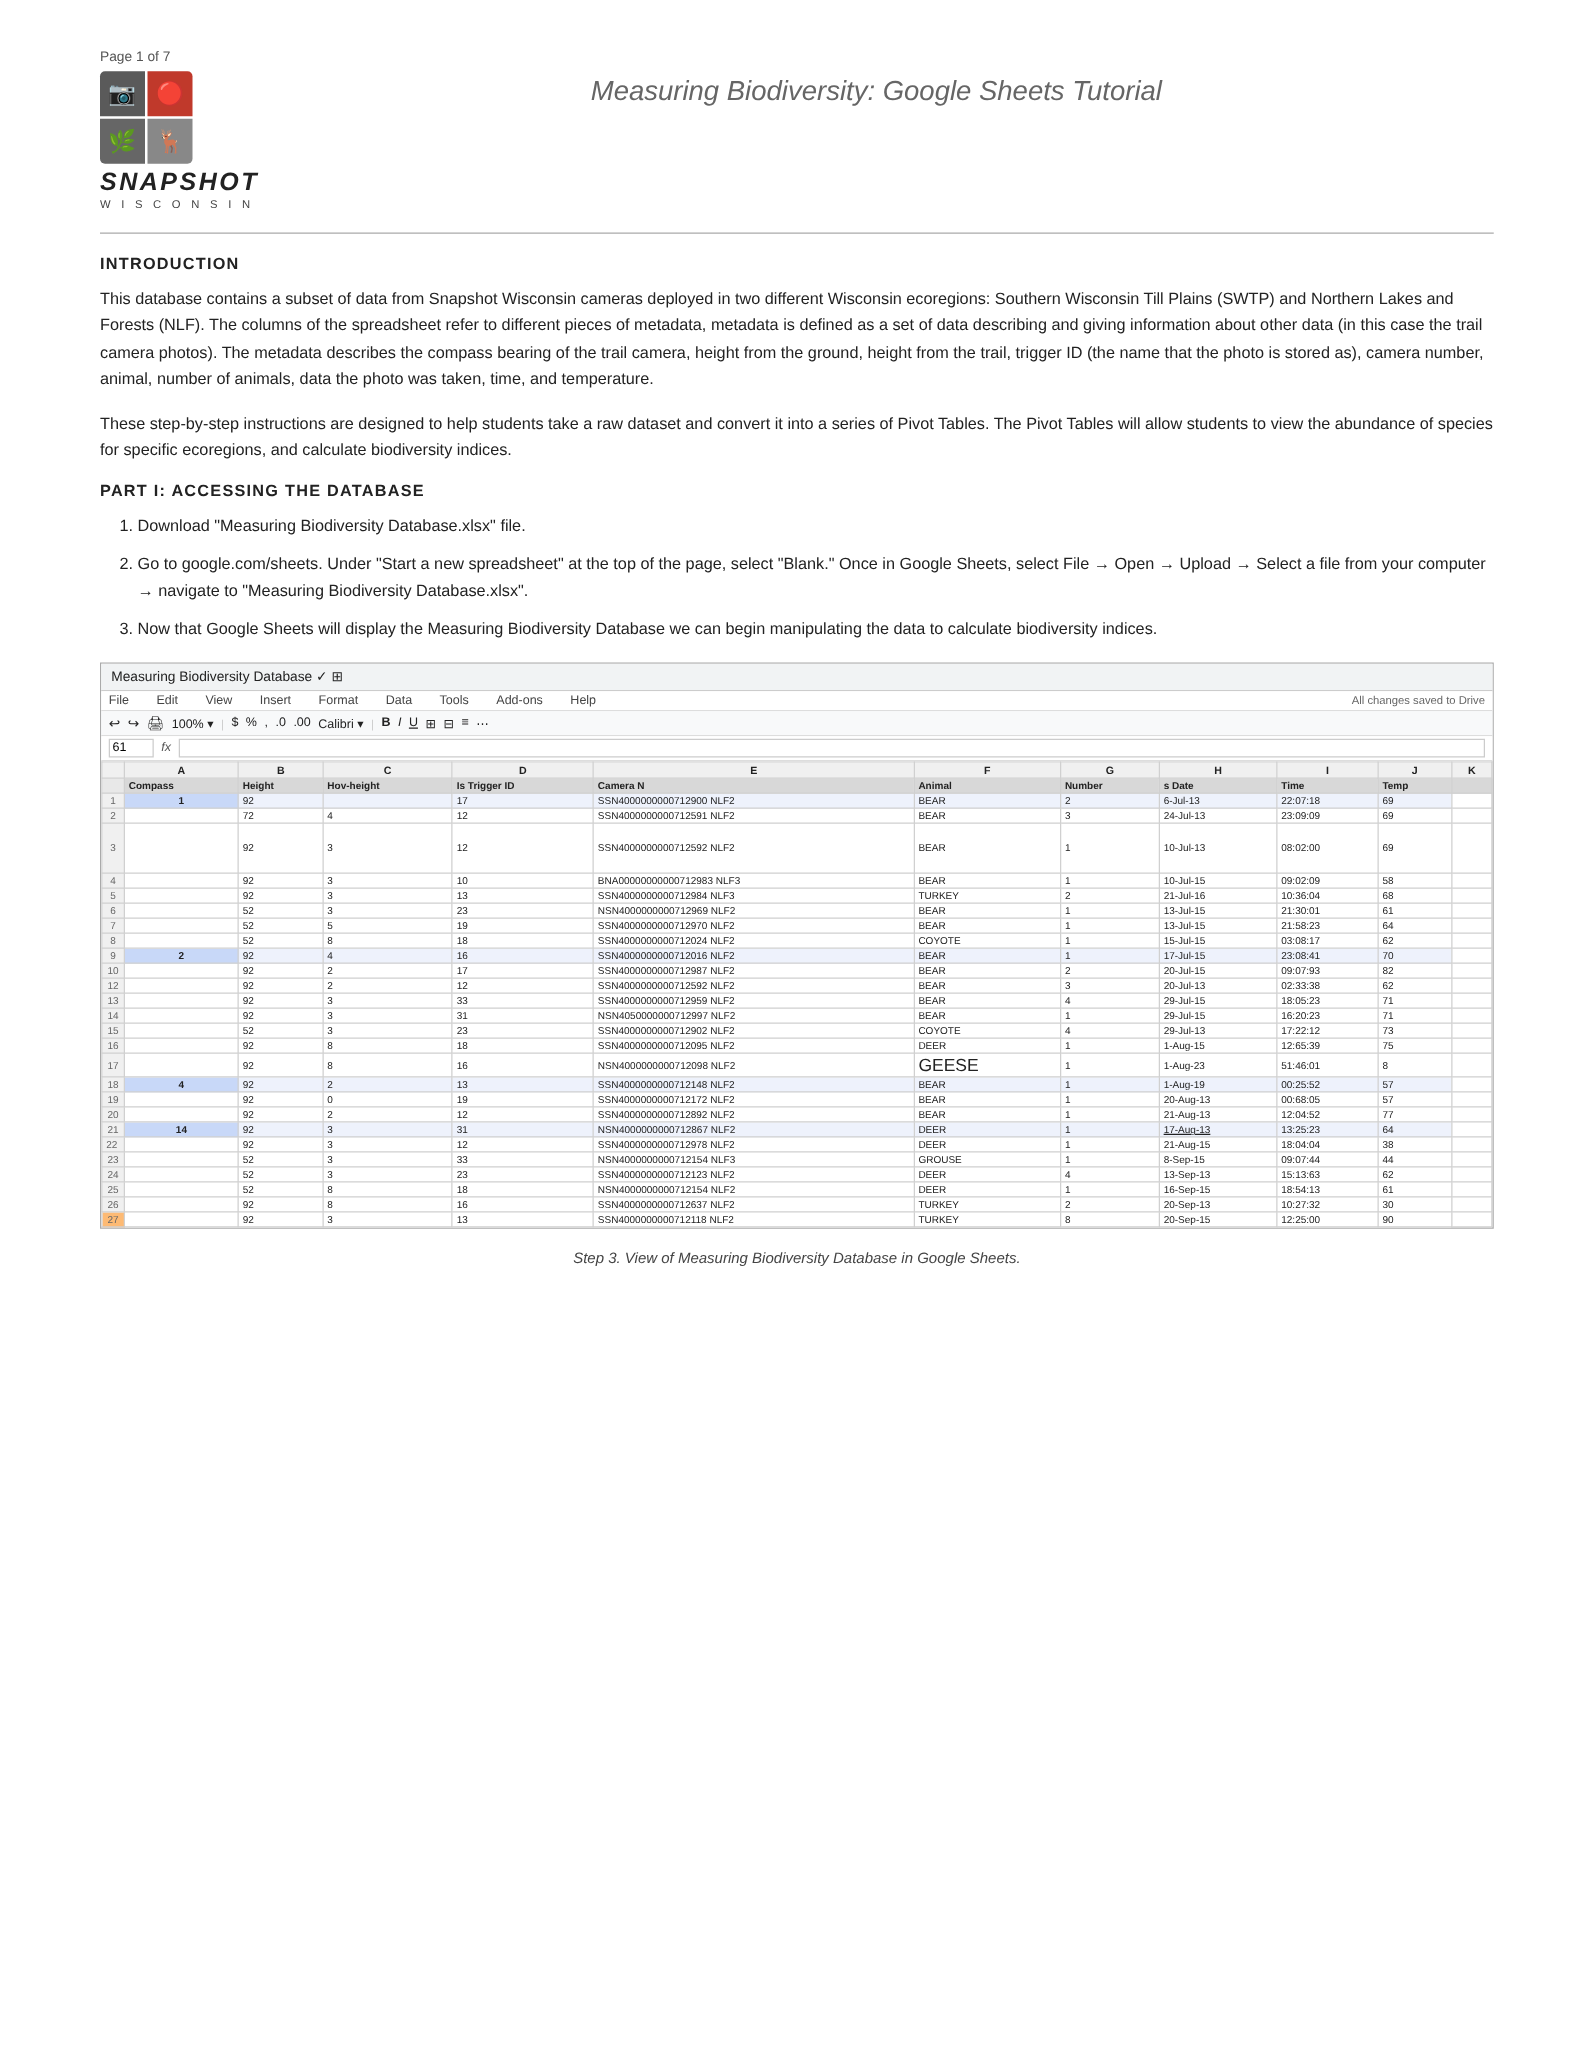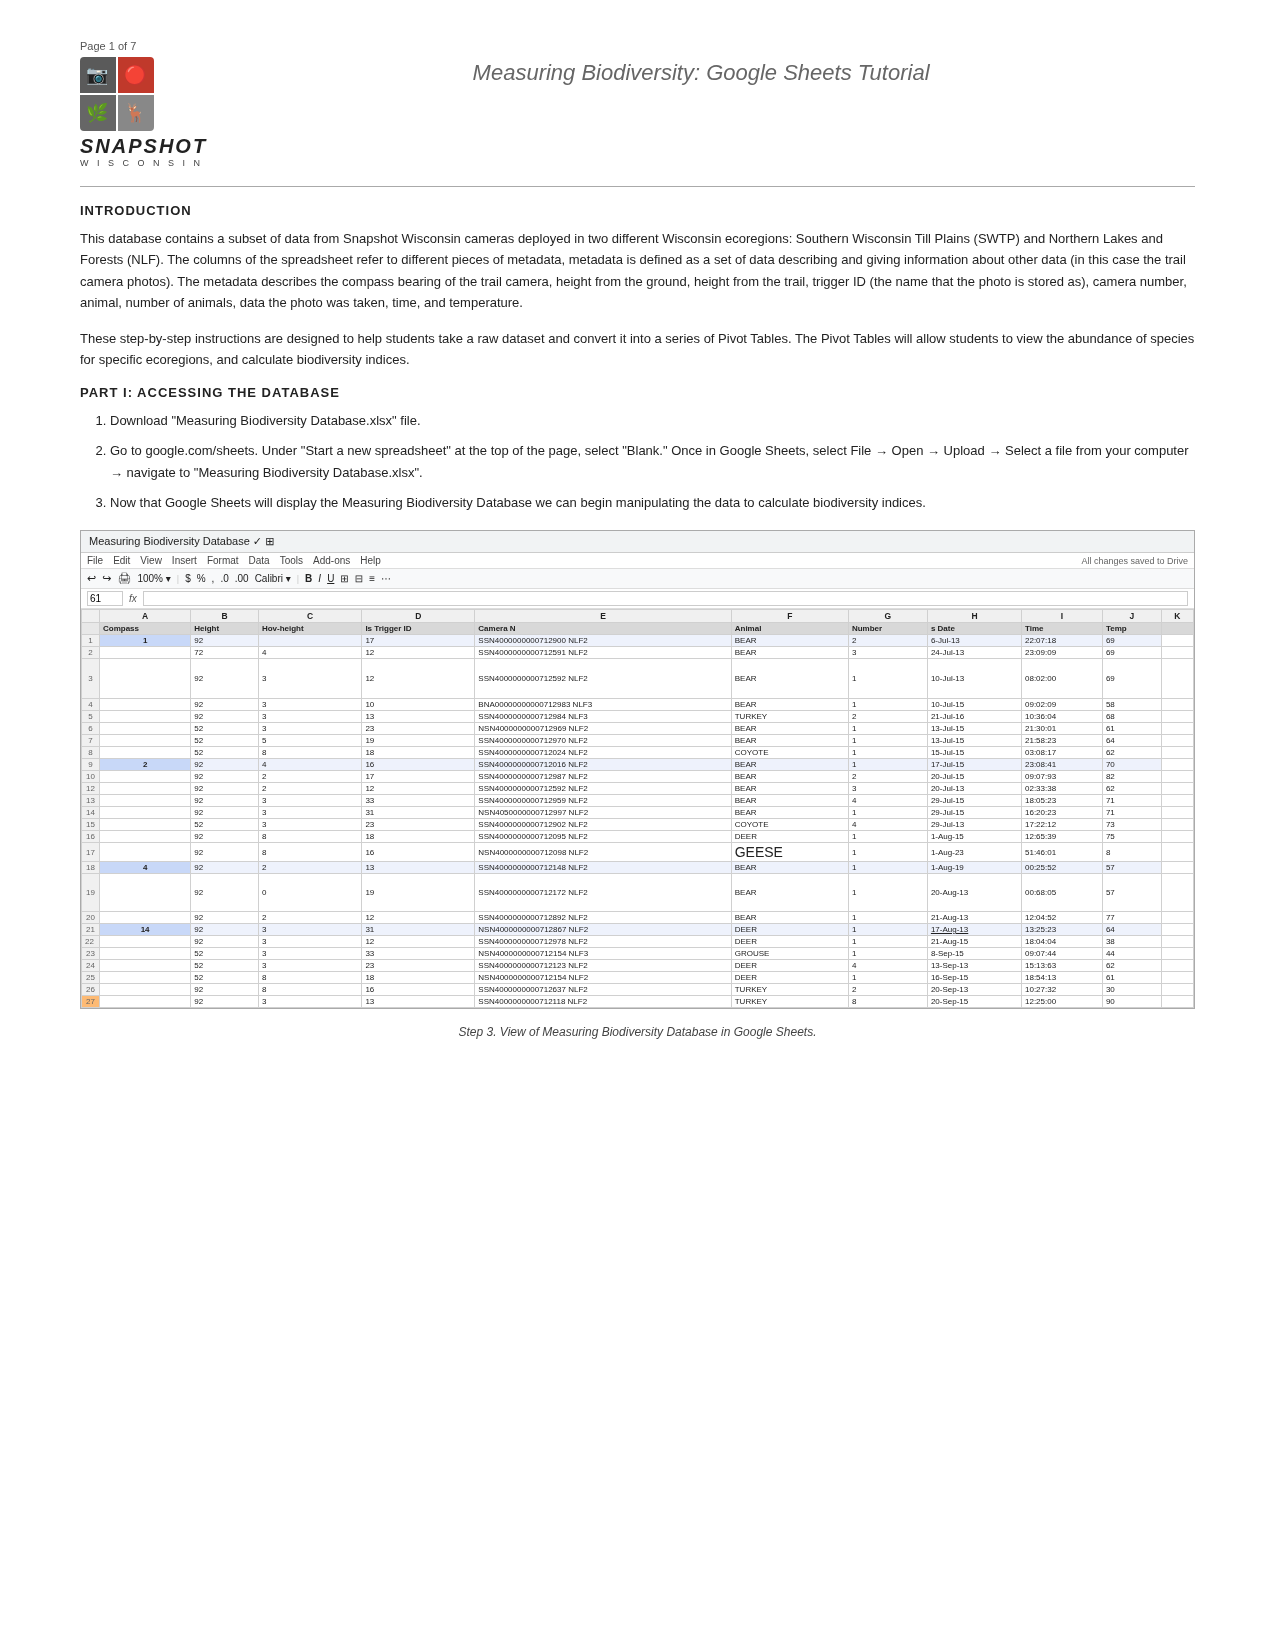--- a/index.html
+++ b/index.html
@@ -53,21 +53,21 @@
     </li>
   </ol>
 </div>
 
 <div style="border:1px solid #aaa; width:100%; font-size:9px; margin: 10px 0 16px 0; background:#fff;">
 
   <div style="background:#f1f3f4; padding:4px 8px; border-bottom:1px solid #ccc; display:flex; align-items:center; gap:8px;">
     <span style="font-size:11px; color:#222;">Measuring Biodiversity Database ✓ ⊞</span>
   </div>
 
-  <div style="background:#fff; padding:2px 6px; border-bottom:1px solid #ddd; display:flex; gap:10px; flex-wrap:wrap;align-items:flex-end;">
+  <div style="background:#fff; padding:2px 6px; border-bottom:1px solid #ddd; display:flex; gap:22px; flex-wrap:wrap;">
     <span style="font-size:10px; color:#444; cursor:pointer;">File</span>
     <span style="font-size:10px; color:#444; cursor:pointer;">Edit</span>
     <span style="font-size:10px; color:#444; cursor:pointer;">View</span>
     <span style="font-size:10px; color:#444; cursor:pointer;">Insert</span>
     <span style="font-size:10px; color:#444; cursor:pointer;">Format</span>
     <span style="font-size:10px; color:#444; cursor:pointer;">Data</span>
     <span style="font-size:10px; color:#444; cursor:pointer;">Tools</span>
     <span style="font-size:10px; color:#444; cursor:pointer;">Add-ons</span>
     <span style="font-size:10px; color:#444; cursor:pointer;">Help</span>
     <span style="font-size:9px; color:#666; margin-left:auto;">All changes saved to Drive</span>
@@ -374,21 +374,21 @@
           </tr>
           <tr>
             <td style="background: rgb(240, 240, 240); border: 1px solid rgb(208, 208, 208); padding: 1px 3px; text-align: center; font-size: 8px; color: rgb(102, 102, 102);">19</td>
             <td style="background: rgb(255, 255, 255); border: 1px solid rgb(208, 208, 208); padding: 1px 3px; font-weight: bold; font-size: 8px; text-align: center;"></td>
             <td style="border: 1px solid rgb(208, 208, 208); padding: 1px 3px; font-size: 8px; background: rgb(255, 255, 255);">92</td>
             <td style="border: 1px solid rgb(208, 208, 208); padding: 1px 3px; font-size: 8px; background: rgb(255, 255, 255);">0</td>
             <td style="border: 1px solid rgb(208, 208, 208); padding: 1px 3px; font-size: 8px; background: rgb(255, 255, 255);">19</td>
             <td style="border: 1px solid rgb(208, 208, 208); padding: 1px 3px; font-size: 8px; background: rgb(255, 255, 255);">SSN4000000000712172 NLF2</td>
             <td style="border: 1px solid rgb(208, 208, 208); padding: 1px 3px; font-size: 8px; background: rgb(255, 255, 255);">BEAR</td>
             <td style="border: 1px solid rgb(208, 208, 208); padding: 1px 3px; font-size: 8px; background: rgb(255, 255, 255);">1</td>
-            <td style="border: 1px solid rgb(208, 208, 208); padding: 14px 3px; font-size: 8px; background: rgb(255, 255, 255);">20-Aug-13</td>
+            <td style="border: 1px solid rgb(208, 208, 208); padding: 1px 3px; font-size: 8px; background: rgb(255, 255, 255);">20-Aug-13</td>
             <td style="border: 1px solid rgb(208, 208, 208); padding: 1px 3px; font-size: 8px; background: rgb(255, 255, 255);">00:68:05</td>
             <td style="border: 1px solid rgb(208, 208, 208); padding: 1px 3px; font-size: 8px; background: rgb(255, 255, 255);">57</td>
             <td style="border: 1px solid rgb(208, 208, 208); padding: 1px 3px;"></td>
           </tr>
           <tr>
             <td style="background: rgb(240, 240, 240); border: 1px solid rgb(208, 208, 208); padding: 1px 3px; text-align: center; font-size: 8px; color: rgb(102, 102, 102);">20</td>
             <td style="background: rgb(255, 255, 255); border: 1px solid rgb(208, 208, 208); padding: 1px 3px; font-weight: bold; font-size: 8px; text-align: center;"></td>
             <td style="border: 1px solid rgb(208, 208, 208); padding: 1px 3px; font-size: 8px; background: rgb(255, 255, 255);">92</td>
             <td style="border: 1px solid rgb(208, 208, 208); padding: 1px 3px; font-size: 8px; background: rgb(255, 255, 255);">2</td>
             <td style="border: 1px solid rgb(208, 208, 208); padding: 1px 3px; font-size: 8px; background: rgb(255, 255, 255);">12</td>

